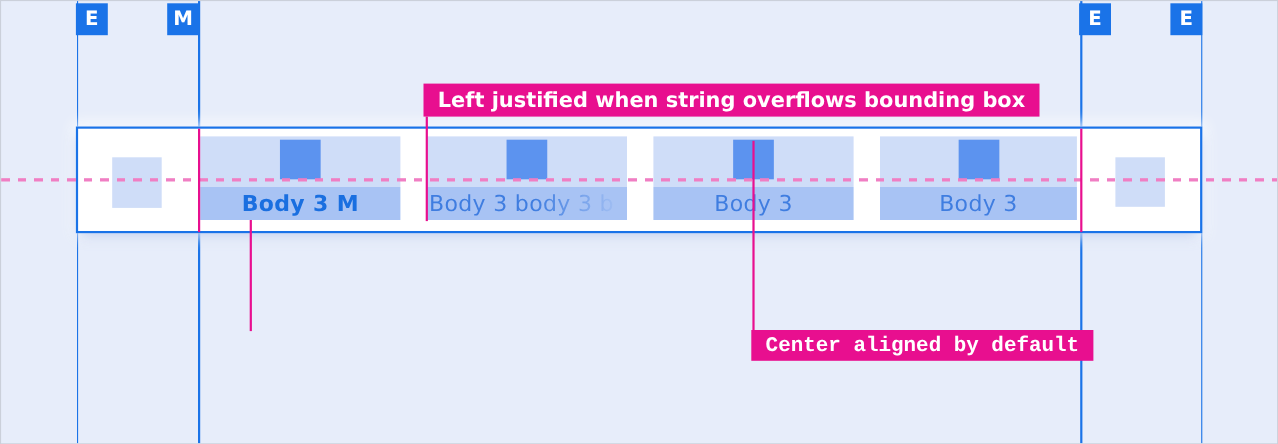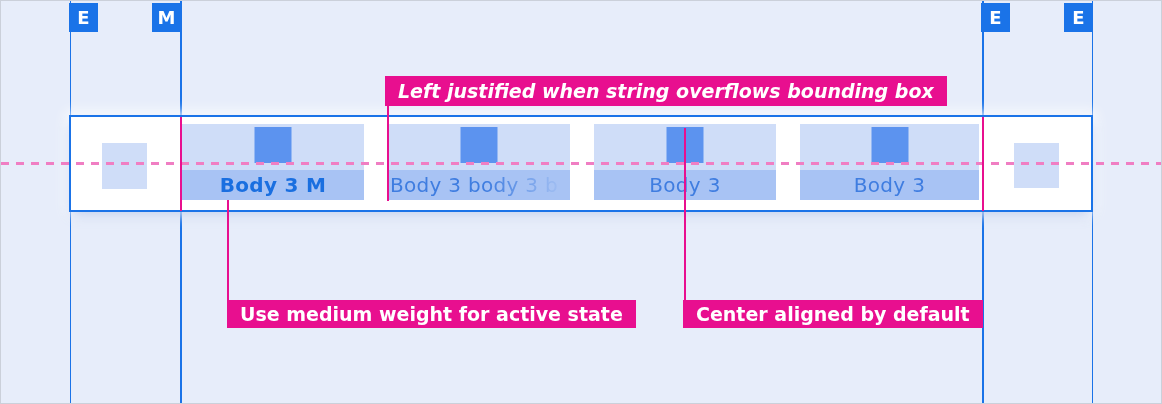--- a/index.html
+++ b/index.html
@@ -69,24 +69,24 @@
   .m-leftjust{left:386px;top:105px;height:95px;}
   .m-medium{left:226px;top:199px;height:101px;}
   .m-center{left:683px;top:127px;height:173px;}
   
   .callout{
     position:absolute;z-index:7;
     background:var(--magenta,#E80F8F);color:var(--white,#fff);
     font-weight:bold;font-size:19px;white-space:nowrap;
     height:30px;line-height:30px;padding:0 13px;
   }
-  .c-leftjust{left:384px;top:75px;font-style:italic;}
+  .c-leftjust{left:384px;top:75px;}
   .c-gradient{left:361px;top:222px;}
   .c-medium{left:226px;top:299px;height:28px;line-height:28px;}
-  .c-center{left:682px;top:299px;height:28px;line-height:28px;}
+  .c-center{left:682px;top:299px;height:28px;line-height:28px;font-family:Liberation Mono, monospace;}
   .tri-up{
     position:absolute;top:-6px;left:199px;width:0;height:0;
     border-left:7px solid transparent;border-right:7px solid transparent;
     border-bottom:6px solid var(--magenta,#E80F8F);
   }
 </style>
 </head>
 <body>
 
 <div class="stage">
@@ -140,16 +140,15 @@
   <div class="dashline"></div>
 
   <div class="mline m-margin-left"></div>
   <div class="mline m-margin-right"></div>
 
   <div class="mline m-leftjust"></div>
   <div class="mline m-medium"></div>
   <div class="mline m-center"></div>
 
   <div class="callout c-leftjust">Left justified when string overflows bounding box</div>
-  <div class="callout c-medium">Use medium weight for active state</div>
   <div class="callout c-center">Center aligned by default</div>
 
 </div>
 
 </body></html>

